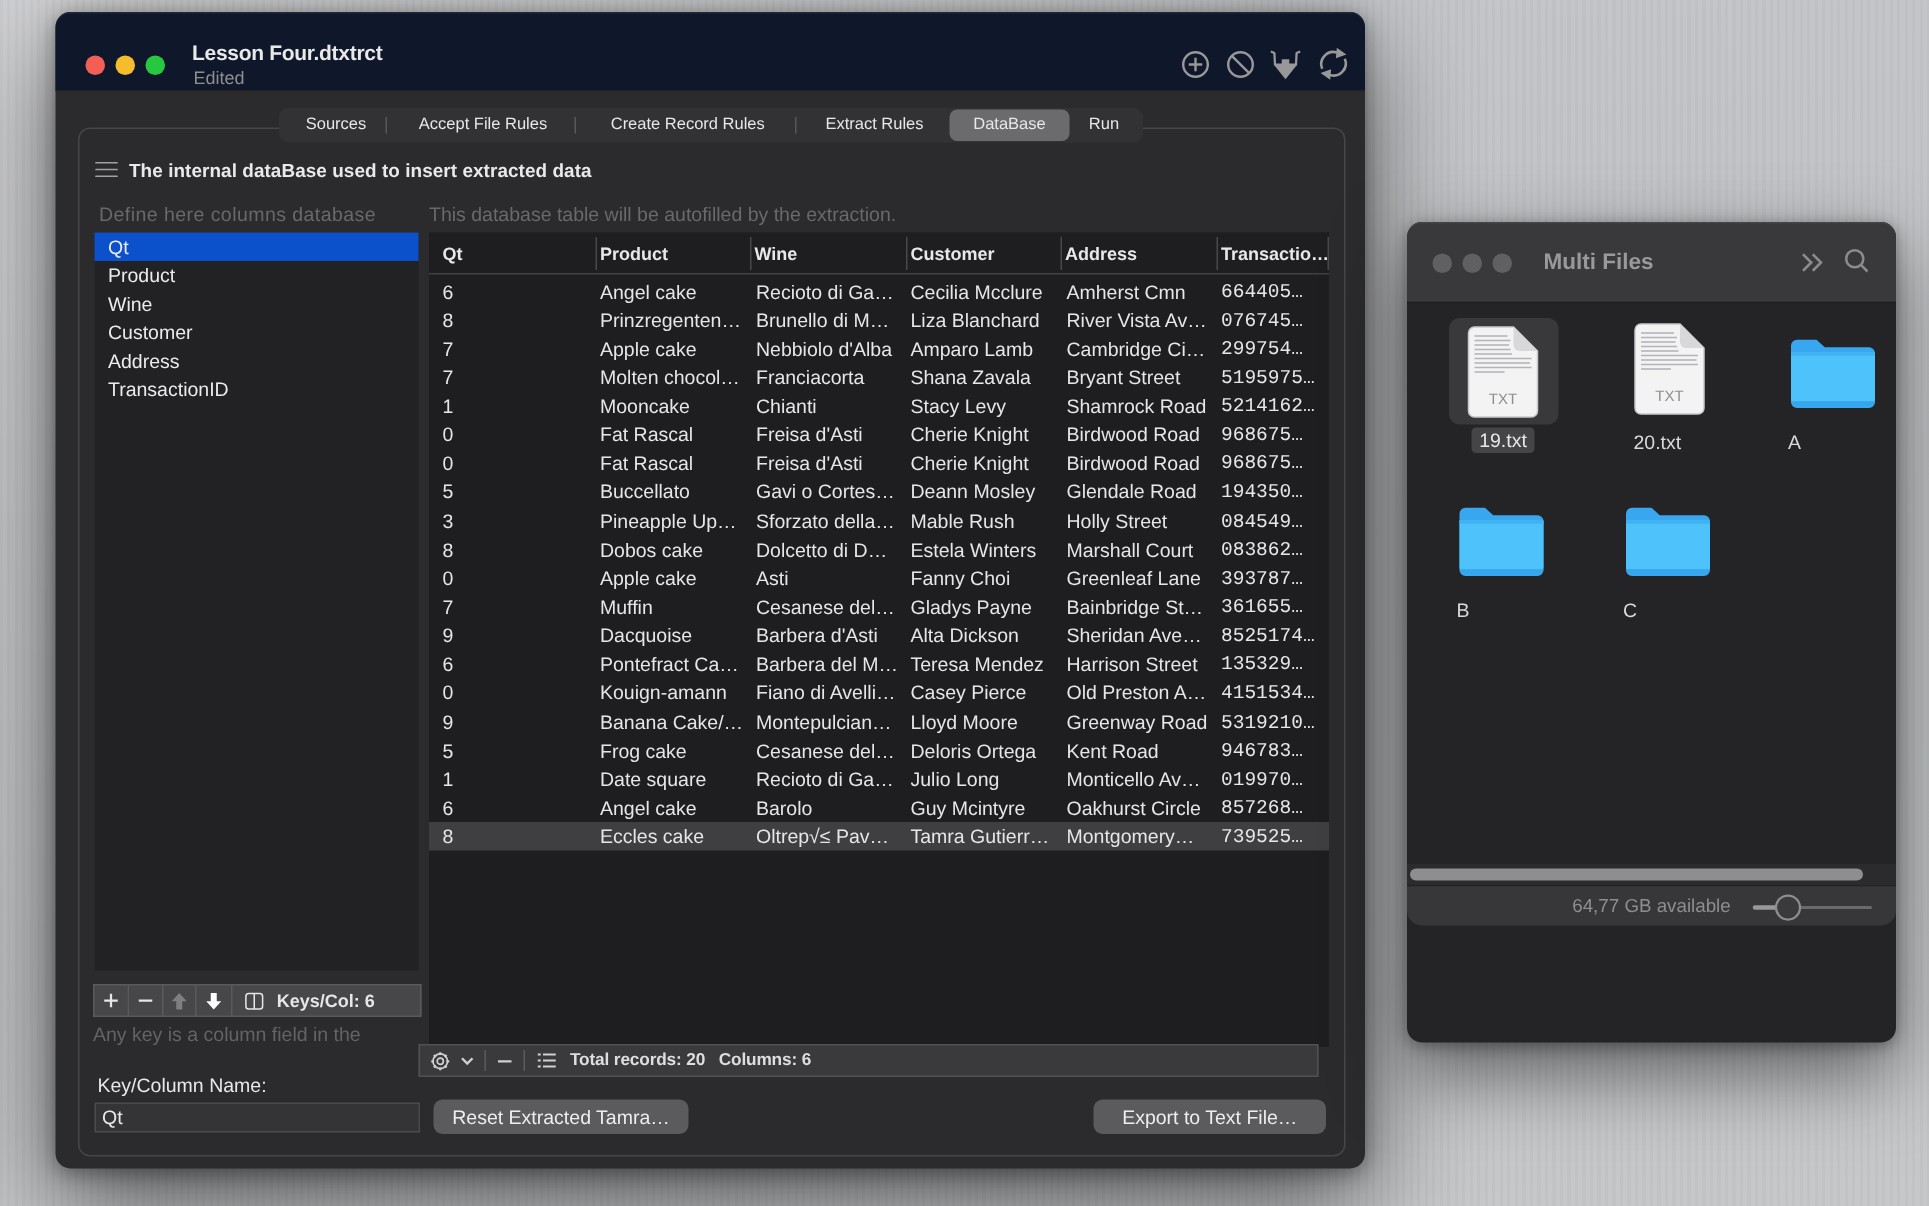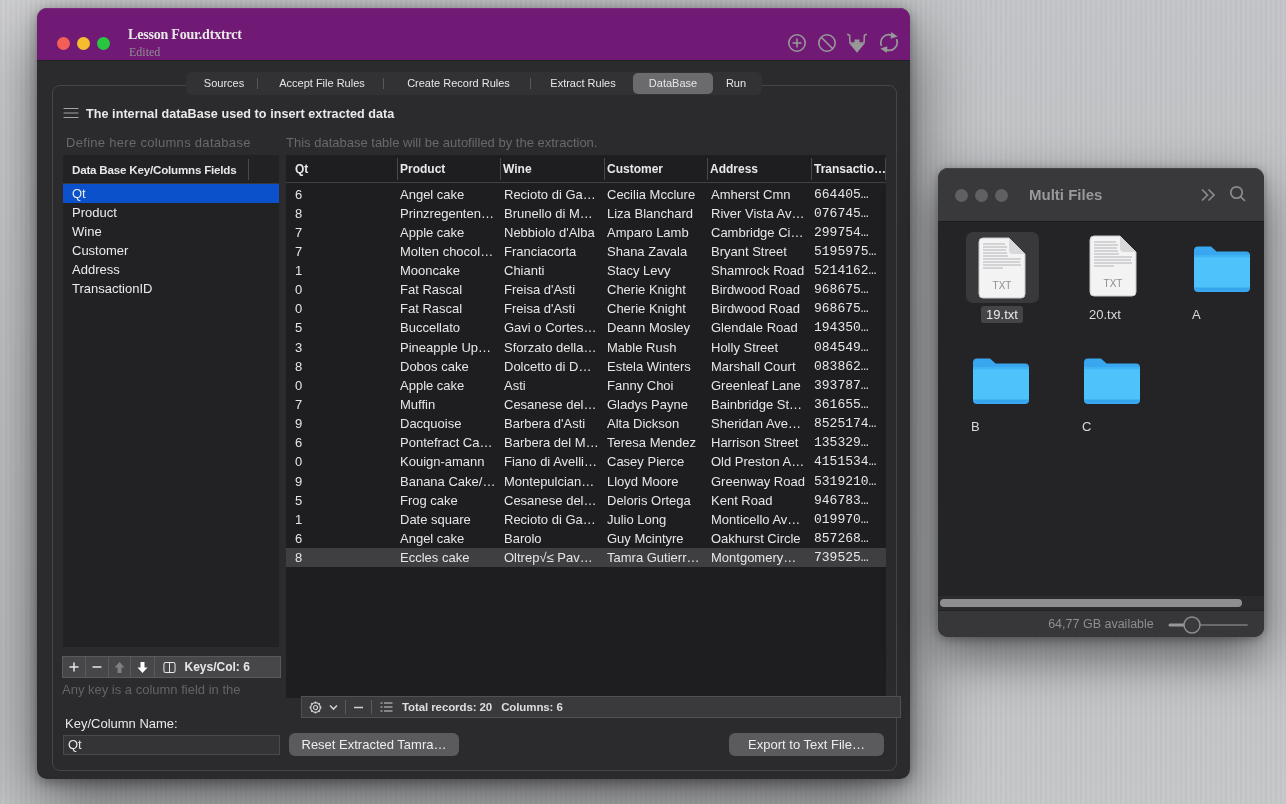--- a/index.html
+++ b/index.html
@@ -14,24 +14,23 @@
 }
 .win { position:absolute; border-radius:10px; }
 
 #mainwin {
   left:37px; top:8px; width:873px; height:771px;
   background:#2b2b2d;
   box-shadow:0 24px 68px rgba(0,0,0,.55), 0 3px 14px rgba(0,0,0,.38);
 }
 #titlebar {
   position:absolute; left:0; top:0; right:0; height:53px;
-  background:#701a75; border-radius:10px 10px 0 0;
+  background:#0f172a; border-radius:10px 10px 0 0;
   border-bottom:1px solid #232325;
   box-shadow:inset 0 1px 0 rgba(255,255,255,0.07);
-  font-family:Liberation Serif, serif;
 }
 .tl { position:absolute; top:29px; width:13px; height:13px; border-radius:50%; }
 #tl-r { left:20px; background:#f35f57; }
 #tl-y { left:40px; background:#f5bd2e; }
 #tl-g { left:60px; background:#27c83f; }
 #wintitle { position:absolute; left:91px; top:19px; font-size:14px; font-weight:bold; color:#e9e9ea; letter-spacing:-0.2px;}
 #winsub { position:absolute; left:92px; top:37px; font-size:12px; color:#8f8f91; }
 .tbicon { position:absolute; top:25px; width:20px; height:20px; color:#989899; }
 
 #tabs {
@@ -66,34 +65,34 @@
 .trow { height:19.15px; display:flex; font-size:13px; color:#e6e6e7; }
 .trow.sel { background:#3f3f42; }
 .td { overflow:hidden; white-space:nowrap; line-height:20.5px; }
 .c0 { width:111px; padding-left:9px; }
 .c1 { width:104px; padding-left:3px;}
 .c2 { width:103px; padding-left:3px;}
 .c3 { width:104px; padding-left:3px;}
 .c4 { width:103px; padding-left:3px;}
 .c5 { width:75px; padding-left:3px;font-family:Liberation Mono, monospace;}
 
-#ttoolbar { position:absolute; left:264px; top:688px; width:600px; height:22px; background:#3a3a3c; border:1px solid #515153; display:flex; align-items:center; color:#d0d0d1;}
+#ttoolbar { position:absolute; left:242px; top:688px; width:600px; height:22px; background:#3a3a3c; border:1px solid #515153; display:flex; align-items:center; color:#d0d0d1;}
 
 #seg { position:absolute; left:24.5px; top:648px; width:219px; height:22px; display:flex; }
 .segbtn { background:#47474a; border:1px solid #5a5a5c; border-right:none; display:flex; align-items:center; justify-content:center; color:#e6e6e7;}
 .segbtn:last-child { border-right:1px solid #5a5a5c; }
 #anykey { position:absolute; left:25px; top:674px; font-size:13px; color:#636365; }
 #kcnlabel { position:absolute; left:28px; top:708px; font-size:13px; color:#e8e8e9; }
 #kcninput { position:absolute; left:26px; top:727px; width:217px; height:20px; background:#343436; border:1px solid #4a4a4c; font-size:13px; color:#e8e8e9; line-height:18px; padding-left:4px;}
 .btn { position:absolute; top:725px; height:23px; background:#5b5b5d; border-radius:6px; font-size:13px; color:#eceded; text-align:center; line-height:23px; }
 #resetbtn { left:252px; width:170px; }
 #exportbtn { left:692px; width:155px; }
 
 #finder {
-  left:938px; top:168px; width:326px; height:469px;
+  left:938px; top:148px; width:326px; height:547px;
   background:#242426;
   box-shadow:0 20px 50px rgba(0,0,0,.5), 0 2px 10px rgba(0,0,0,.33);
 }
 #ftitle { position:absolute; left:0; top:0; right:0; height:54px; background:#39393b; border-radius:10px 10px 0 0; border-bottom:1px solid #1d1d1f; box-shadow:inset 0 1px 0 rgba(255,255,255,0.06);}
 .fdot { position:absolute; top:21px; width:13px; height:13px; border-radius:50%; background:#606062; }
 #ftext { position:absolute; left:91px; top:18px; font-size:15px; font-weight:bold; color:#99999b; }
 #fchev { position:absolute; left:262px; top:20px; width:16px; height:14px; color:#8b8b8d;}
 #fmag { position:absolute; left:291px; top:17px; width:18px; height:18px; color:#8b8b8d;}
 
 .icolabel { position:absolute; font-size:13px; color:#d9d9da; }
@@ -143,24 +142,20 @@
     <div class="tabsep" style="left:197px;"></div>
     <div class="tabsep" style="left:344px;"></div>
   </div>
   <svg id="hdricon" viewBox="0 0 16 12" stroke="currentColor" stroke-width="1.15" fill="none" stroke-linecap="round">
     <path d="M1 1.5h14M1 6h14M1 10.5h14"></path>
   </svg>
   <div id="hdrtext">The internal dataBase used to insert extracted data</div>
   <div id="graytext1">Define here columns database</div>
   <div id="graytext2">This database table will be autofilled by the extraction.</div>
   <div id="leftlist">
-    <div class="lhdr">
-        <span>Data Base Key/Columns Fields</span>
-        <i></i>
-      </div>
     <div class="lrow sel">Qt</div>
     <div class="lrow">Product</div>
     <div class="lrow">Wine</div>
     <div class="lrow">Customer</div>
     <div class="lrow">Address</div>
     <div class="lrow">TransactionID</div>
   </div>
   <div id="table">
     <div id="thead">
       <div class="th" style="left:9px;">Qt</div>

